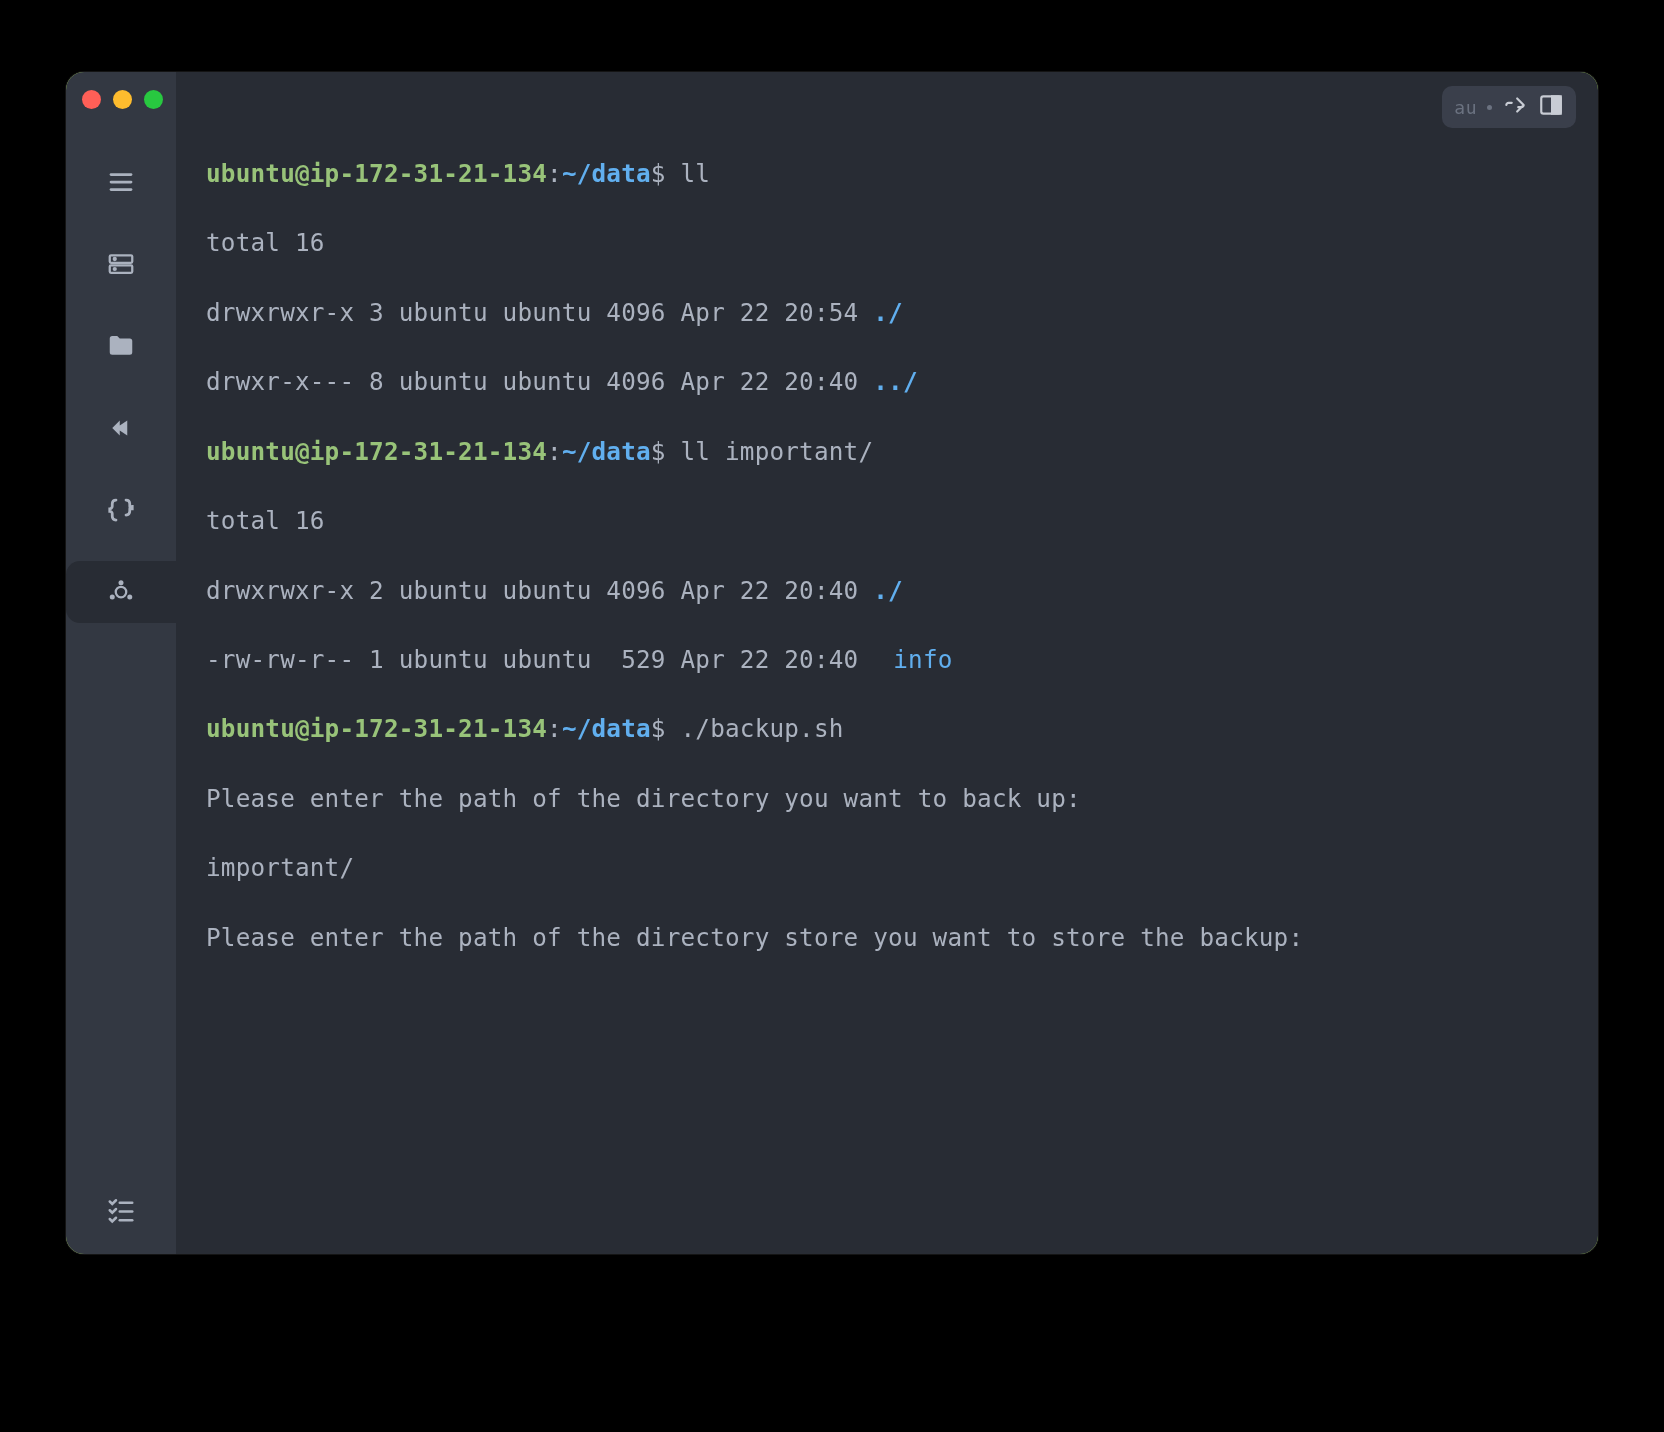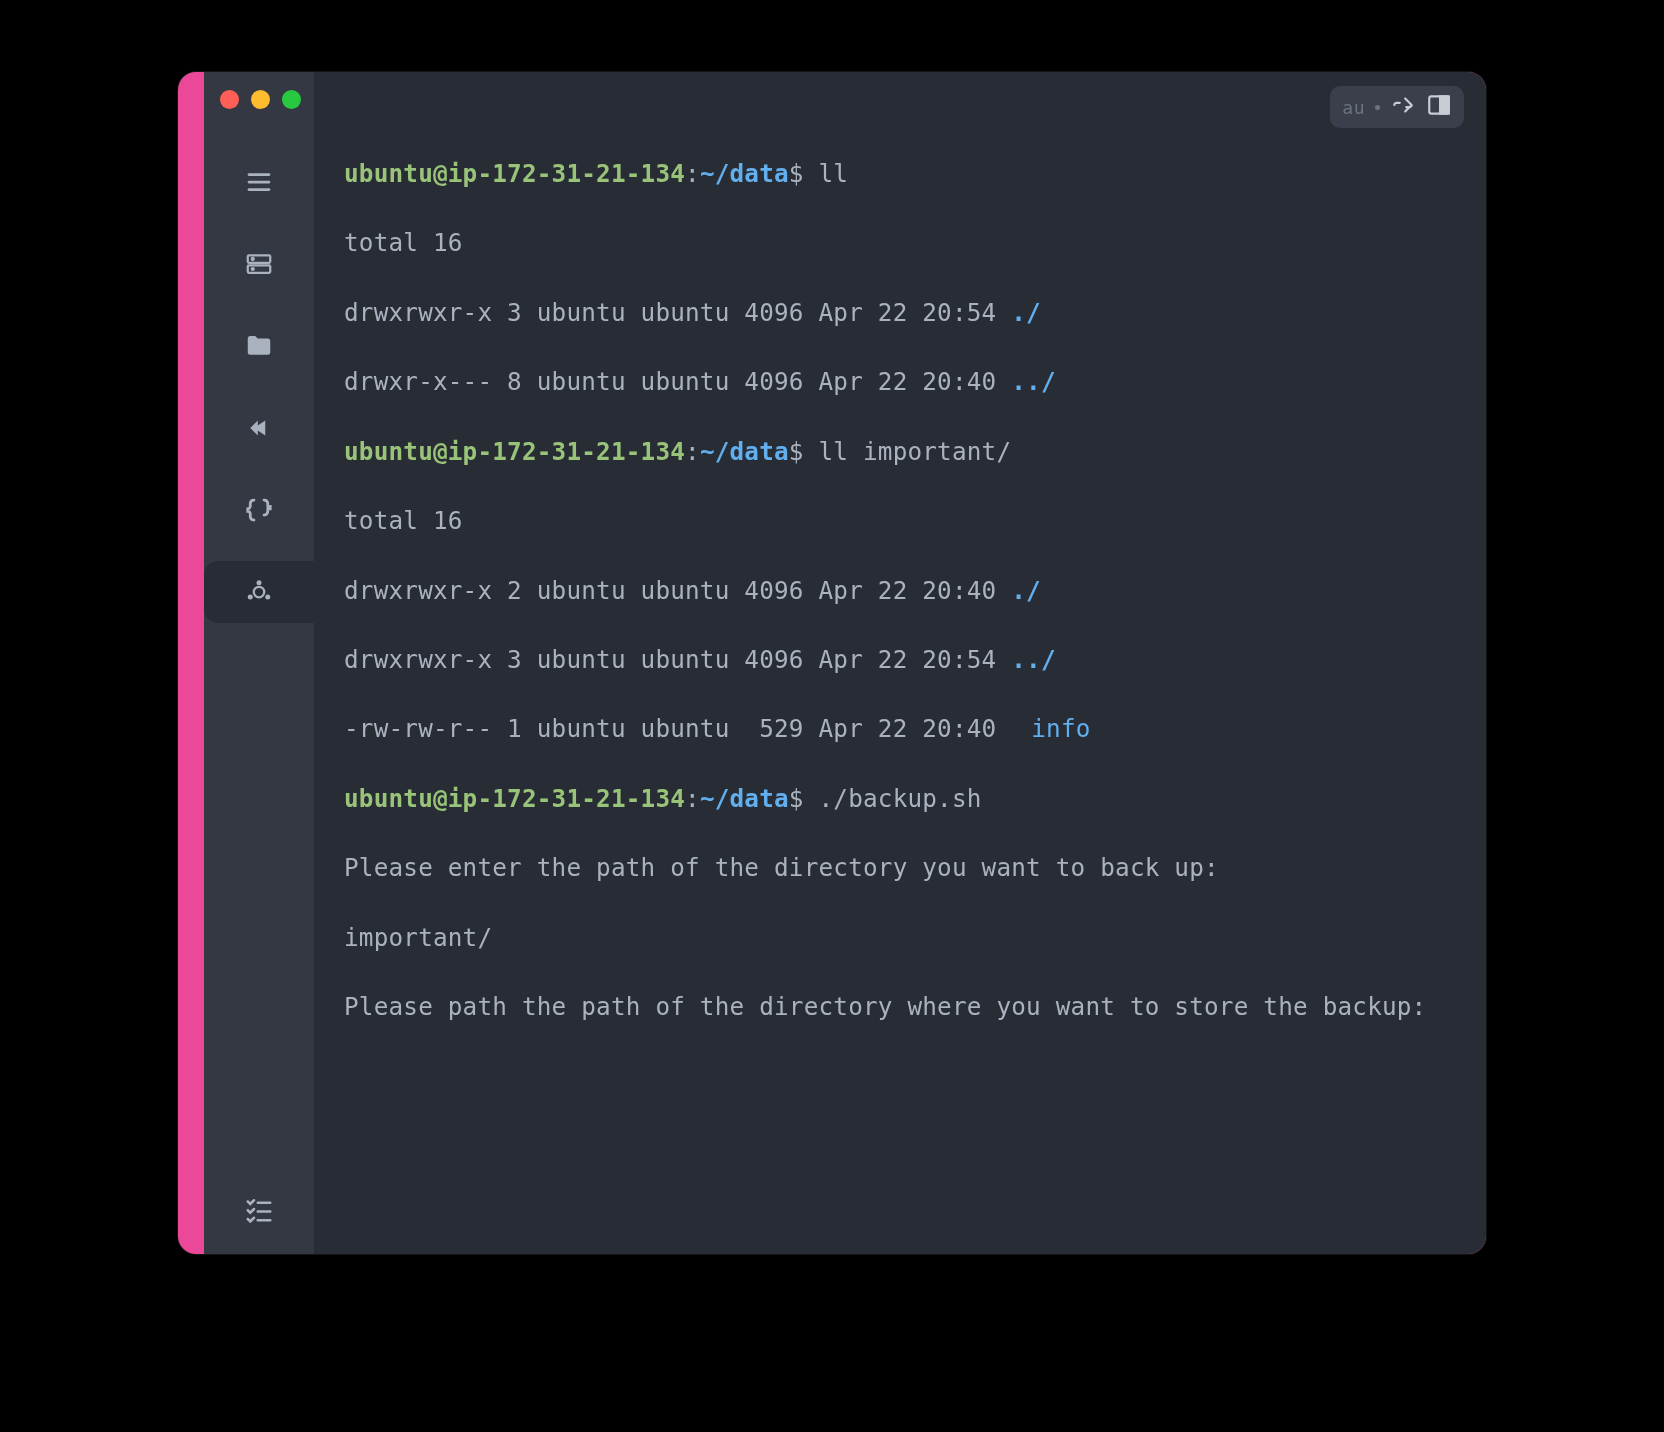--- a/index.html
+++ b/index.html
@@ -7,29 +7,28 @@
   background: #000;
   width: 1664px;
   height: 1432px;
   display: flex;
   align-items: flex-start;
   justify-content: center;
   padding-top: 72px;
   font-family: ui-monospace, 'SF Mono', Menlo, Consolas, monospace;
 }
 .window {
-  width: 1308px;
+  width: 1532px;
   height: 1182px;
-  background: #ec4899;
+  background: #bef264;
   border-radius: 18px;
   overflow: hidden;
   display: flex;
   position: relative;
   box-shadow: 0 0 0 1px rgba(255,255,255,0.08), 0 30px 80px rgba(0,0,0,0.6);
-  padding-left: 26px;
 }
 .sidebar {
   width: 110px;
   background: #333842;
   display: flex;
   flex-direction: column;
   align-items: center;
   padding-top: 18px;
   position: relative;
 }
@@ -192,26 +191,25 @@
     </div>
 
     <div class="terminal">
 <span class="line"><span class="user-host">ubuntu@ip-172-31-21-134</span><span class="colon">:</span><span class="path">~/data</span><span class="dollar">$</span> <span class="cmd">ll</span></span>
 <span class="line">total 16</span>
 <span class="line"><span>drwxrwxr-x 3 ubuntu ubuntu 4096 Apr 22 20:54 </span><span class="dot-blue">./</span></span>
 <span class="line"><span>drwxr-x--- 8 ubuntu ubuntu 4096 Apr 22 20:40 </span><span class="dot-blue">../</span></span>
 <span class="line"><span class="user-host">ubuntu@ip-172-31-21-134</span><span class="colon">:</span><span class="path">~/data</span><span class="dollar">$</span> <span class="cmd">ll important/</span></span>
 <span class="line">total 16</span>
 <span class="line"><span>drwxrwxr-x 2 ubuntu ubuntu 4096 Apr 22 20:40 </span><span class="dot-blue">./</span></span>
-<span class="line"><span>drwxrwxr-x 3 ubuntu ubuntu 4096 Apr 22 20:54 </span><span class="dot-blue">../</span></span>
 <span class="line"><span>-rw-rw-r-- 1 ubuntu ubuntu  529 Apr 22 20:40 </span><span class="link-blue">info</span></span>
 <span class="line"><span class="user-host">ubuntu@ip-172-31-21-134</span><span class="colon">:</span><span class="path">~/data</span><span class="dollar">$</span> <span class="cmd">./backup.sh</span></span>
 <span class="line">Please enter the path of the directory you want to back up:</span>
 <span class="line">important/</span>
-<span class="line">Please path the path of the directory where you want to store the backup:</span>
+<span class="line">Please enter the path of the directory store you want to store the backup:</span>
 
 
 
 
 
 
 
 
 
 

